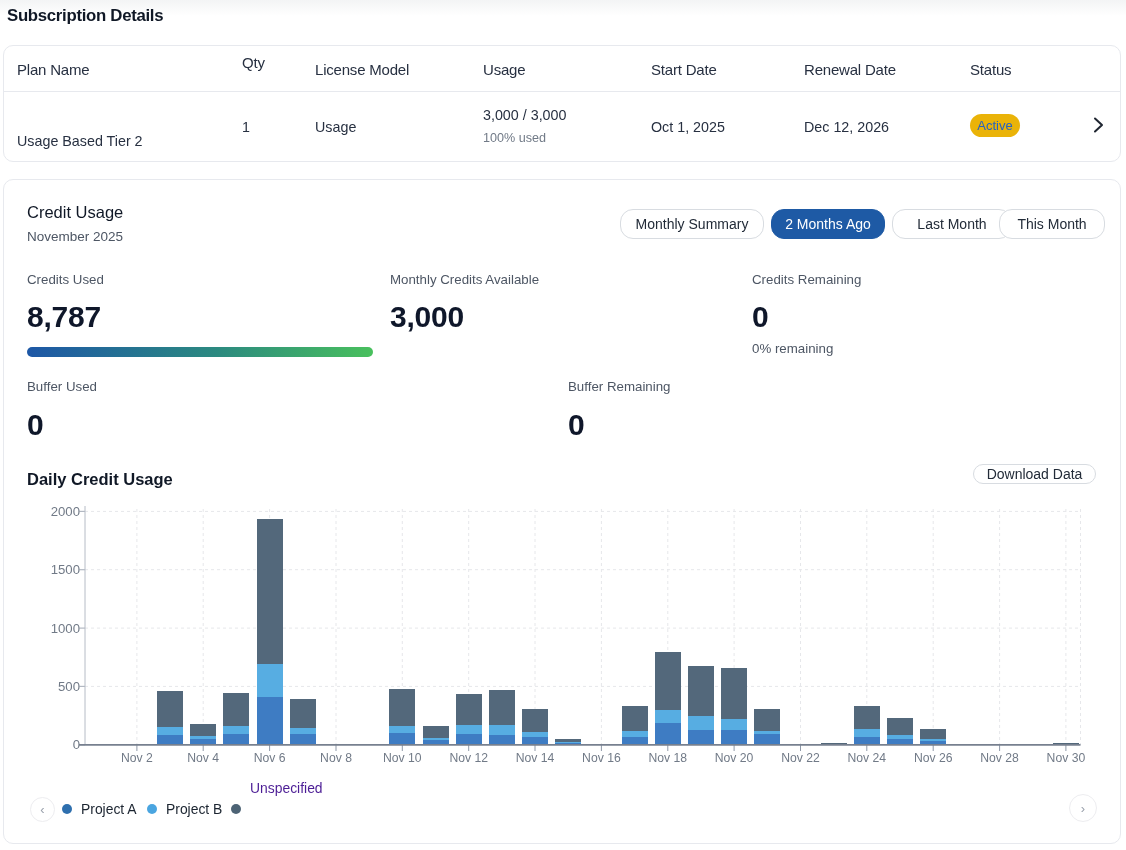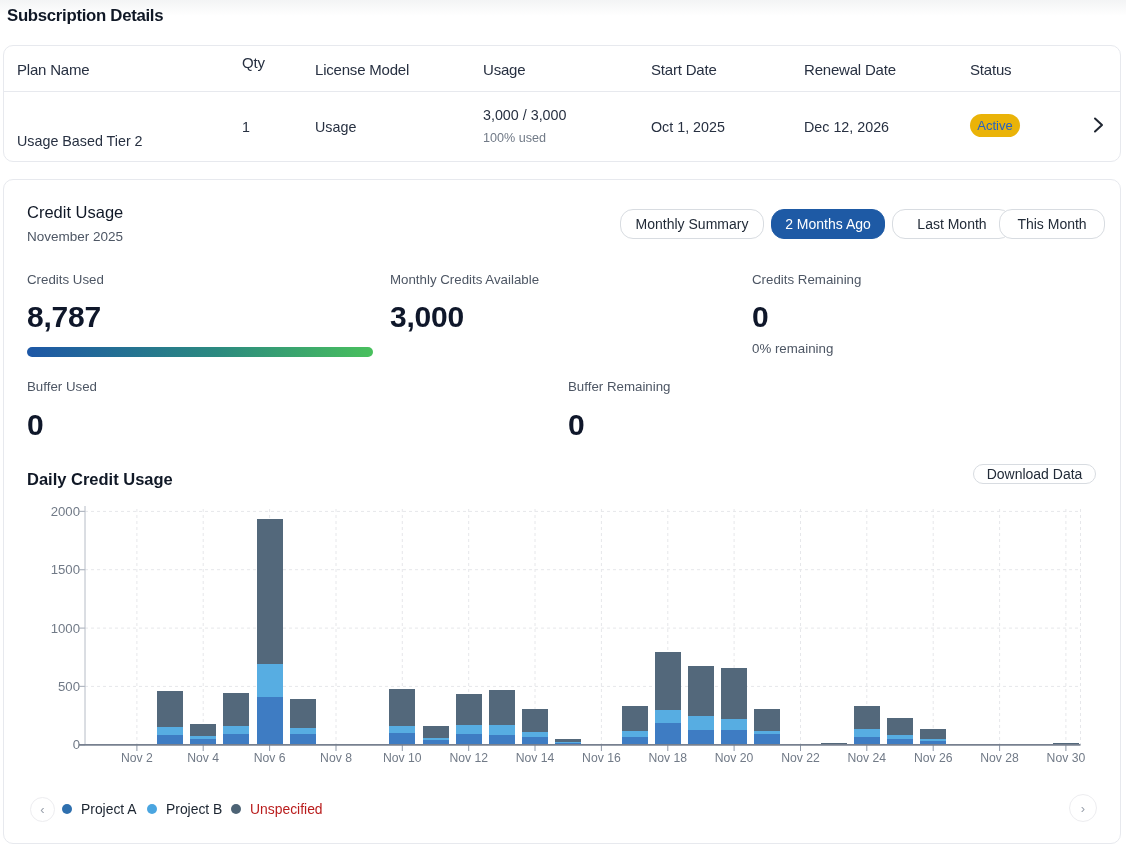--- a/index.html
+++ b/index.html
@@ -196,13 +196,13 @@
 <div class="abs" style="left:30px;top:797px;width:25px;height:25px;border:1px solid #ededf0;border-radius:50%;
      display:flex;align-items:center;justify-content:center;color:#9aa1ac;font-size:13px">‹</div>
 <div class="abs" style="left:1069px;top:794px;width:28px;height:28px;border:1px solid #ededf0;border-radius:50%;
      display:flex;align-items:center;justify-content:center;color:#9aa1ac;font-size:13px">›</div>
 
 <div class="abs" style="left:62px;top:804px;width:10px;height:10px;border-radius:50%;background:#2e6fae"></div>
 <div class="abs" style="left:81px;top:801px;font-size:13.9px;color:#1b2430">Project A</div>
 <div class="abs" style="left:147px;top:804px;width:10px;height:10px;border-radius:50%;background:#4aa5e0"></div>
 <div class="abs" style="left:166px;top:801px;font-size:13.9px;color:#1b2430">Project B</div>
 <div class="abs" style="left:231px;top:804px;width:10px;height:10px;border-radius:50%;background:#4d6375"></div>
-<div class="abs" style="left:250px;top:801px;font-size:13.9px;color:#b91c1c">Unspecified</div>
+<div class="abs" style="left:250px;top:780px;font-size:13.9px;color:#4c1d95">Unspecified</div>
 
 </body></html>

